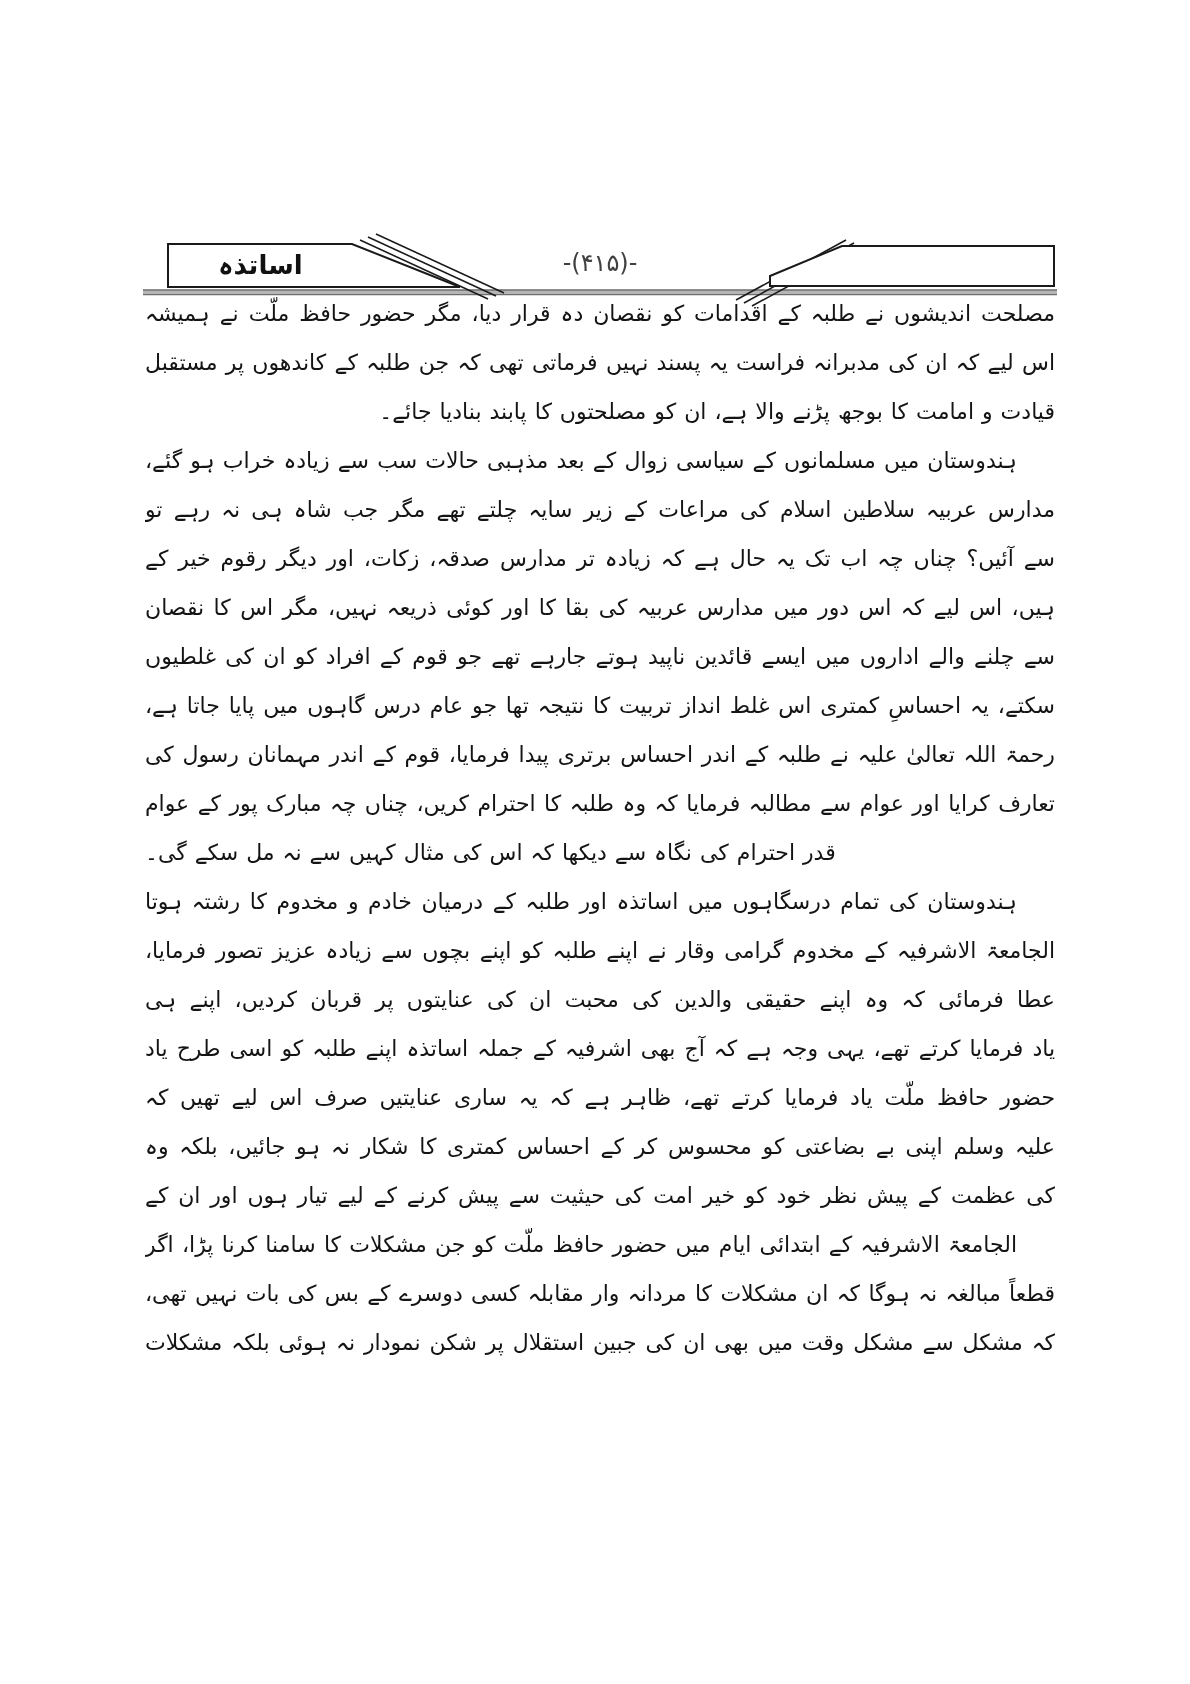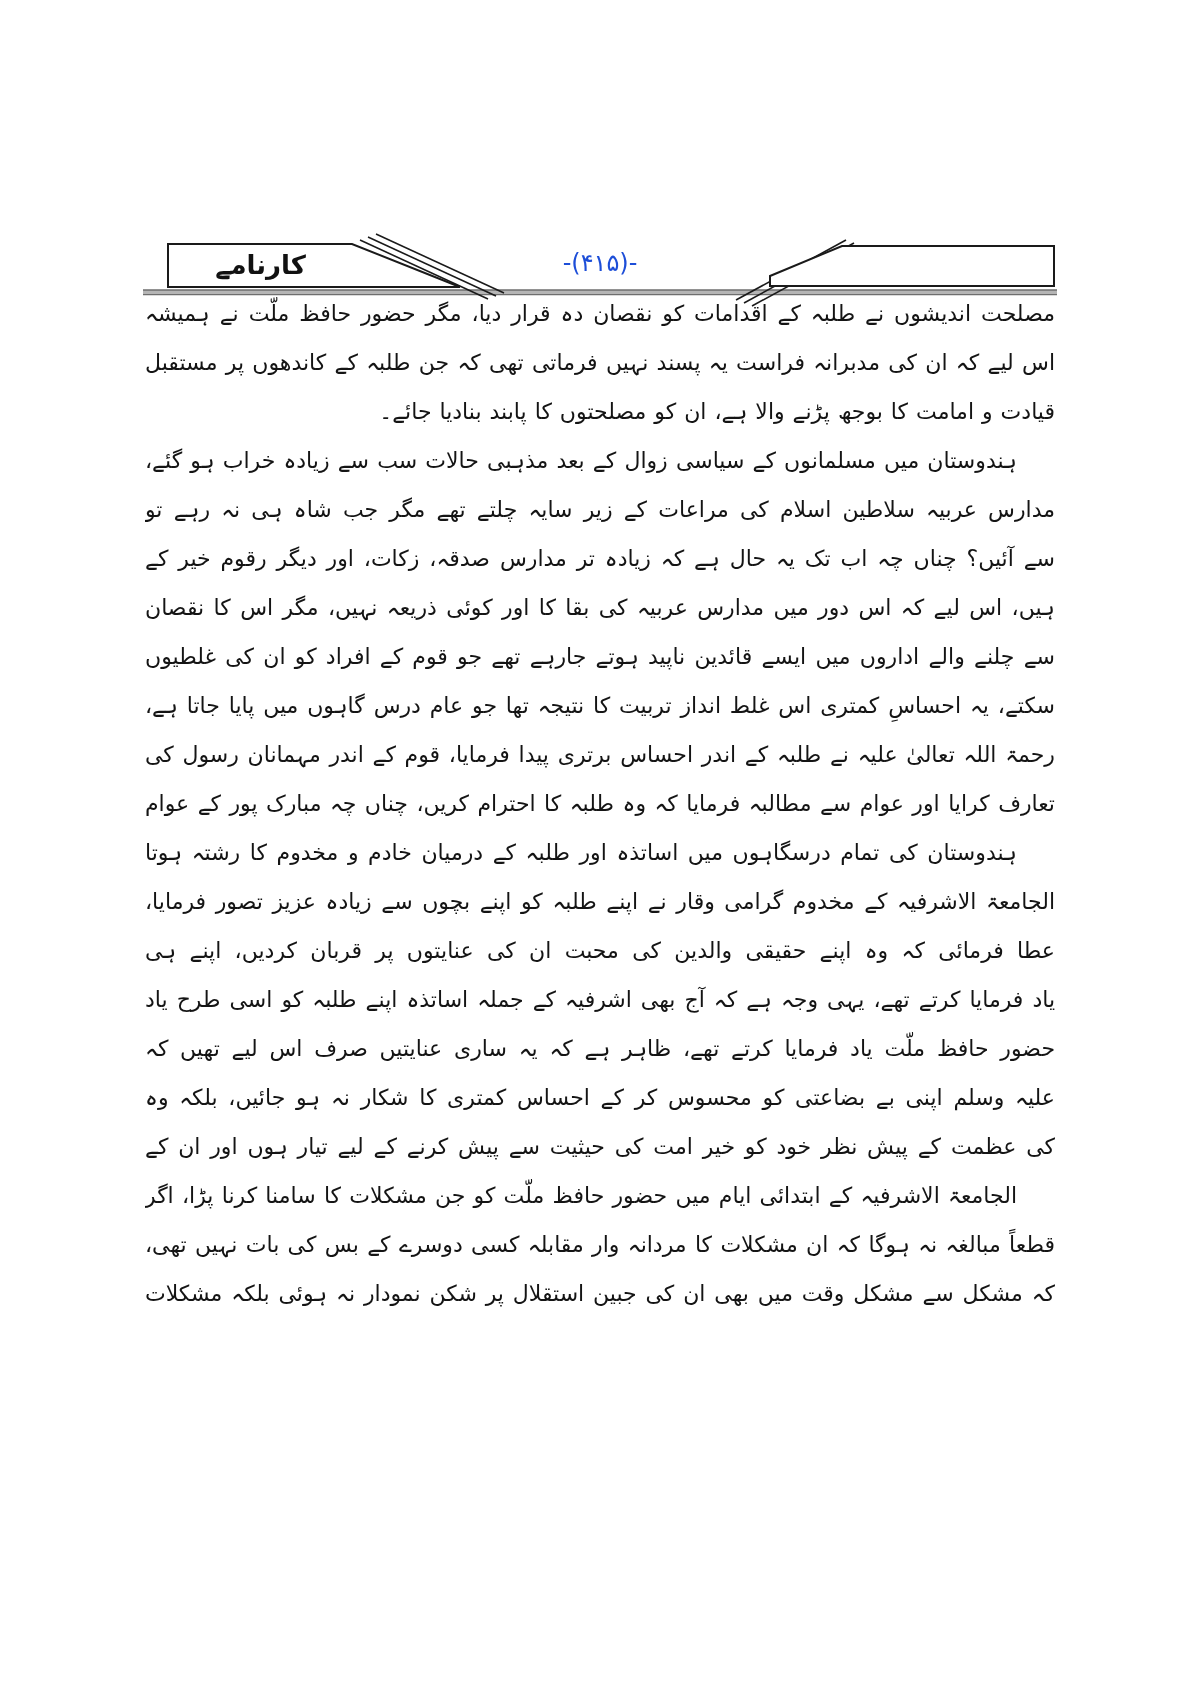--- a/index.html
+++ b/index.html
@@ -26,21 +26,21 @@
   }
   .hdr-right{left:800px;top:245px;width:240px;}
   .hdr-left{left:178px;top:245px;width:165px;}
   .page-number{
     position:absolute;
     left:515px;top:243px;width:170px;
     text-align:center;
     font-size:24px;
     line-height:40px;
     direction:ltr;
-    color:#1d4ed8;
+    color:#404040;
   }
   
   .body-text{
     position:absolute;
     left:145px;top:289px;
     width:910px;
     direction:rtl;
     font-size:22px;
     overflow:hidden;
   }
@@ -80,35 +80,36 @@
       <line x1="360" y1="240" x2="488" y2="299"></line>
       <line x1="368" y1="237" x2="496" y2="296"></line>
       <line x1="376" y1="234" x2="504" y2="293"></line>
     </g>
 
     <polygon points="770,286 770,276 842,246 1054,246 1054,286" fill="#ffffff" stroke="#1a1a1a" stroke-width="2"></polygon>
 
     <polygon points="168,244 352,244 460,287 168,287" fill="#ffffff" stroke="#1a1a1a" stroke-width="2"></polygon>
   </svg>
 
-  <div class="hdr-label hdr-left">کارنامے</div>
+  <div class="hdr-label hdr-left">اساتذہ</div>
   <div class="page-number">-(۴۱۵)-</div>
 
   <div class="body-text">
     <div class="line">مصلحت اندیشوں نے طلبہ کے اقدامات کو نقصان دہ قرار دیا، مگر حضور حافظ ملّت نے ہمیشہ مسرت کا اظہار فرمایا،</div>
     <div class="line">اس لیے کہ ان کی مدبرانہ فراست یہ پسند نہیں فرماتی تھی کہ جن طلبہ کے کاندھوں پر مستقبل قریب میں ملت کی</div>
     <div class="line pend-left">قیادت و امامت کا بوجھ پڑنے والا ہے، ان کو مصلحتوں کا پابند بنادیا جائے۔</div>
     <div class="line pstart">ہندوستان میں مسلمانوں کے سیاسی زوال کے بعد مذہبی حالات سب سے زیادہ خراب ہو گئے، پہلے</div>
     <div class="line">مدارس عربیہ سلاطین اسلام کی مراعات کے زیر سایہ چلتے تھے مگر جب شاہ ہی نہ رہے تو مراعات شاہانہ کہاں</div>
     <div class="line">سے آئیں؟ چناں چہ اب تک یہ حال ہے کہ زیادہ تر مدارس صدقہ، زکات، اور دیگر رقوم خیر کے سہارے چلتے</div>
     <div class="line">ہیں، اس لیے کہ اس دور میں مدارس عربیہ کی بقا کا اور کوئی ذریعہ نہیں، مگر اس کا نقصان یہ ہوا کہ قوم کے تعاون</div>
     <div class="line">سے چلنے والے اداروں میں ایسے قائدین ناپید ہوتے جارہے تھے جو قوم کے افراد کو ان کی غلطیوں پر برملا ٹوک</div>
     <div class="line">سکتے، یہ احساسِ کمتری اس غلط انداز تربیت کا نتیجہ تھا جو عام درس گاہوں میں پایا جاتا ہے، مگر حضور حافظ ملّت</div>
     <div class="line">رحمۃ اللہ تعالیٰ علیہ نے طلبہ کے اندر احساس برتری پیدا فرمایا، قوم کے اندر مہمانان رسول کی حیثیت سے ان کا</div>
     <div class="line">تعارف کرایا اور عوام سے مطالبہ فرمایا کہ وہ طلبہ کا احترام کریں، چناں چہ مبارک پور کے عوام نے طلبہ کو اس</div>
+    <div class="line pend-right">قدر احترام کی نگاہ سے دیکھا کہ اس کی مثال کہیں سے نہ مل سکے گی۔</div>
     <div class="line pstart">ہندوستان کی تمام درسگاہوں میں اساتذہ اور طلبہ کے درمیان خادم و مخدوم کا رشتہ ہوتا ہے، لیکن</div>
     <div class="line">الجامعۃ الاشرفیہ کے مخدوم گرامی وقار نے اپنے طلبہ کو اپنے بچوں سے زیادہ عزیز تصور فرمایا، اور طلبہ کو اتنی محبت</div>
     <div class="line">عطا فرمائی کہ وہ اپنے حقیقی والدین کی محبت ان کی عنایتوں پر قربان کردیں، اپنے ہی شاگردوں کو ’’مولانا‘‘ کہہ کر</div>
     <div class="line">یاد فرمایا کرتے تھے، یہی وجہ ہے کہ آج بھی اشرفیہ کے جملہ اساتذہ اپنے طلبہ کو اسی طرح یاد کرتے ہیں جس طرح</div>
     <div class="line">حضور حافظ ملّت یاد فرمایا کرتے تھے، ظاہر ہے کہ یہ ساری عنایتیں صرف اس لیے تھیں کہ مہمانان رسول صلی اللہ</div>
     <div class="line">علیہ وسلم اپنی بے بضاعتی کو محسوس کر کے احساس کمتری کا شکار نہ ہو جائیں، بلکہ وہ جس راہ کے مسافر ہیں اس راہ</div>
     <div class="line">کی عظمت کے پیش نظر خود کو خیر امت کی حیثیت سے پیش کرنے کے لیے تیار ہوں اور ان کے اندر قائدانہ</div>
     <div class="line pstart">الجامعۃ الاشرفیہ کے ابتدائی ایام میں حضور حافظ ملّت کو جن مشکلات کا سامنا کرنا پڑا، اگر میں یہ کہوں تو</div>
     <div class="line">قطعاً مبالغہ نہ ہوگا کہ ان مشکلات کا مردانہ وار مقابلہ کسی دوسرے کے بس کی بات نہیں تھی، یہ انھی کی ہمت تھی</div>
     <div class="line">کہ مشکل سے مشکل وقت میں بھی ان کی جبین استقلال پر شکن نمودار نہ ہوئی بلکہ مشکلات میں انھوں نے اپنی</div>

